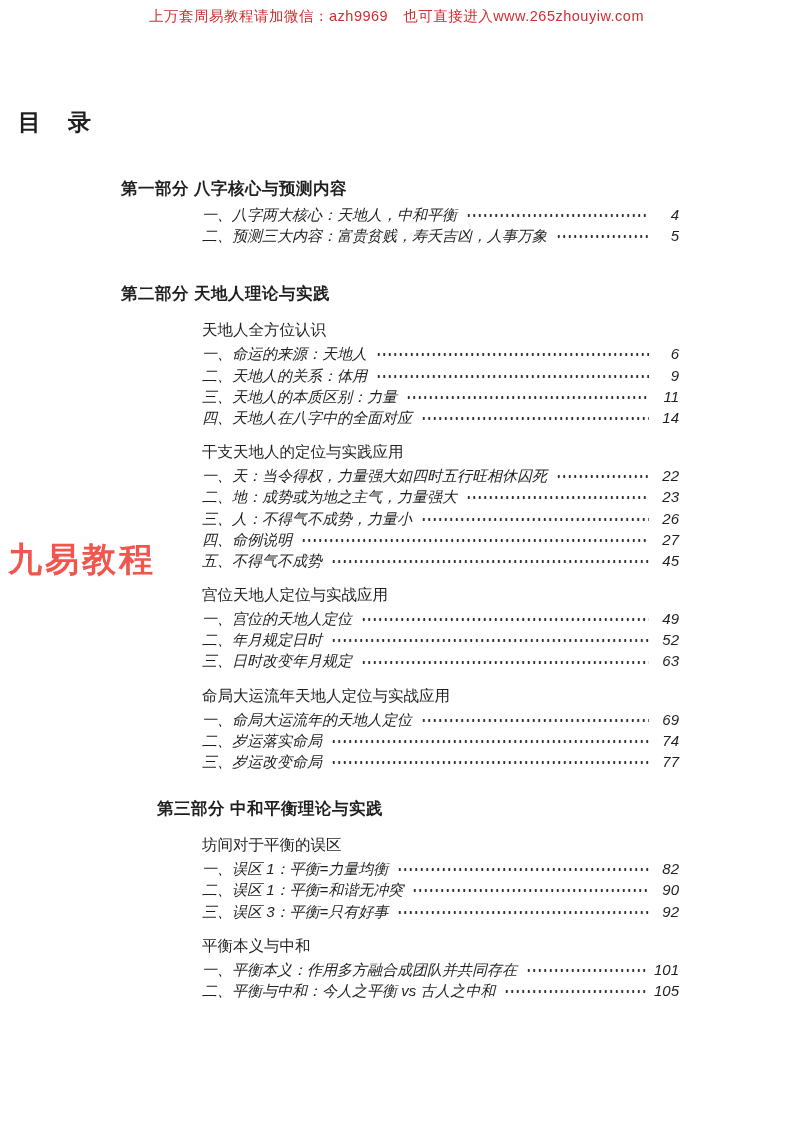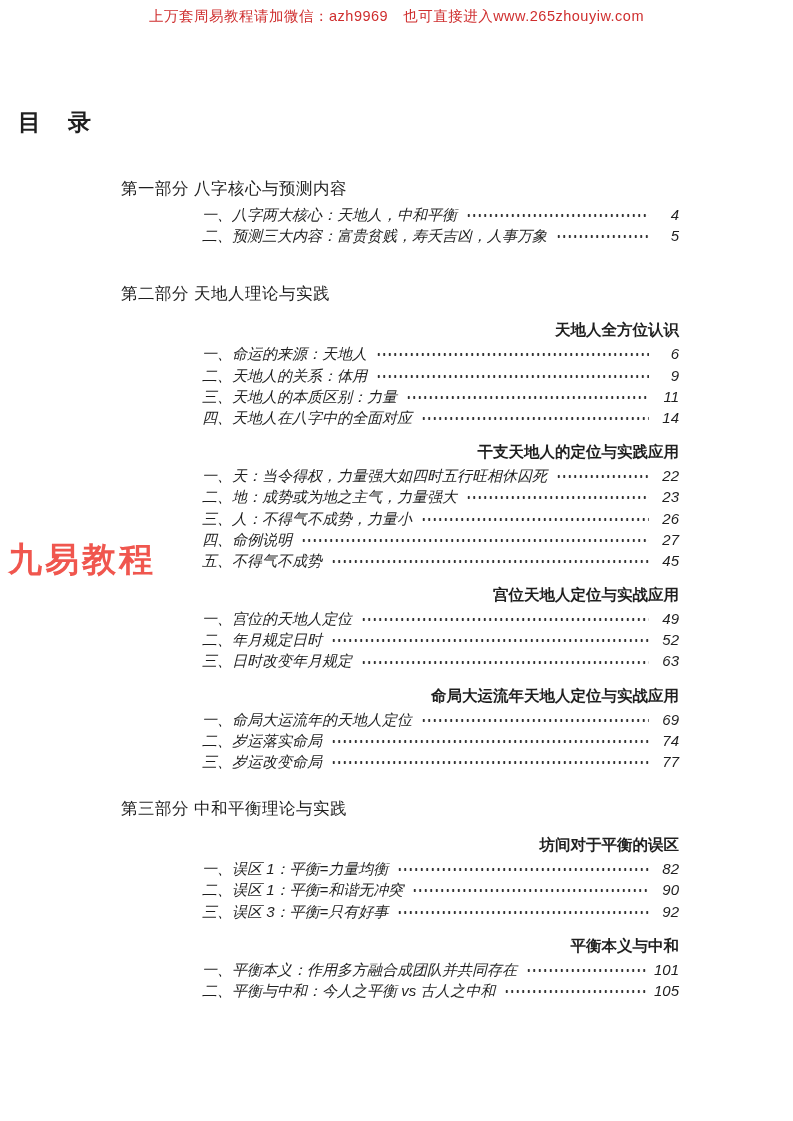--- a/index.html
+++ b/index.html
@@ -46,34 +46,33 @@
   }
   .toc {
     position: absolute;
     left: 121px; top: 170px;
     width: 558px;
     font-size: 15px;
     line-height: 21.2px;
   }
   .row-part {
     font-size: 16.5px;
-    font-weight: normal;
+    font-weight: bold;
     line-height: 25px;
     letter-spacing: 0.5px;
     margin: 35px 0 3px 0;
   }
   .row-part:first-child { margin-top: 6px; }
-  .row-part.part-3 { margin-top: 24px; }
+  .row-part.part-3 { margin-top: 24px; margin-left: 36px; }
   .row-group {
     font-size: 15.5px;
-    font-weight: bold;
+    font-weight: normal;
     line-height: 22px;
     padding-left: 81px;
     margin: 13px 0 2px 0;
-    text-align: right;
   }
   .row-item {
     display: flex;
     align-items: center;
     height: 21.2px;
     padding-left: 81px;
     margin: 0;
     font-style: italic;
   }
   .item-label { white-space: nowrap; }

